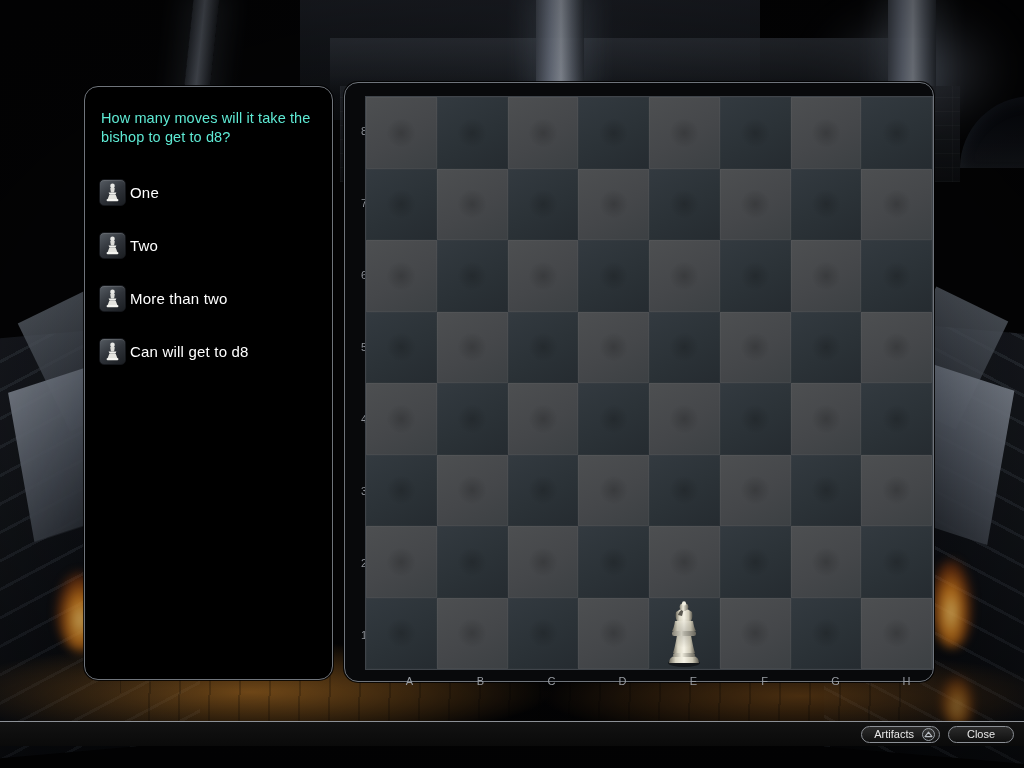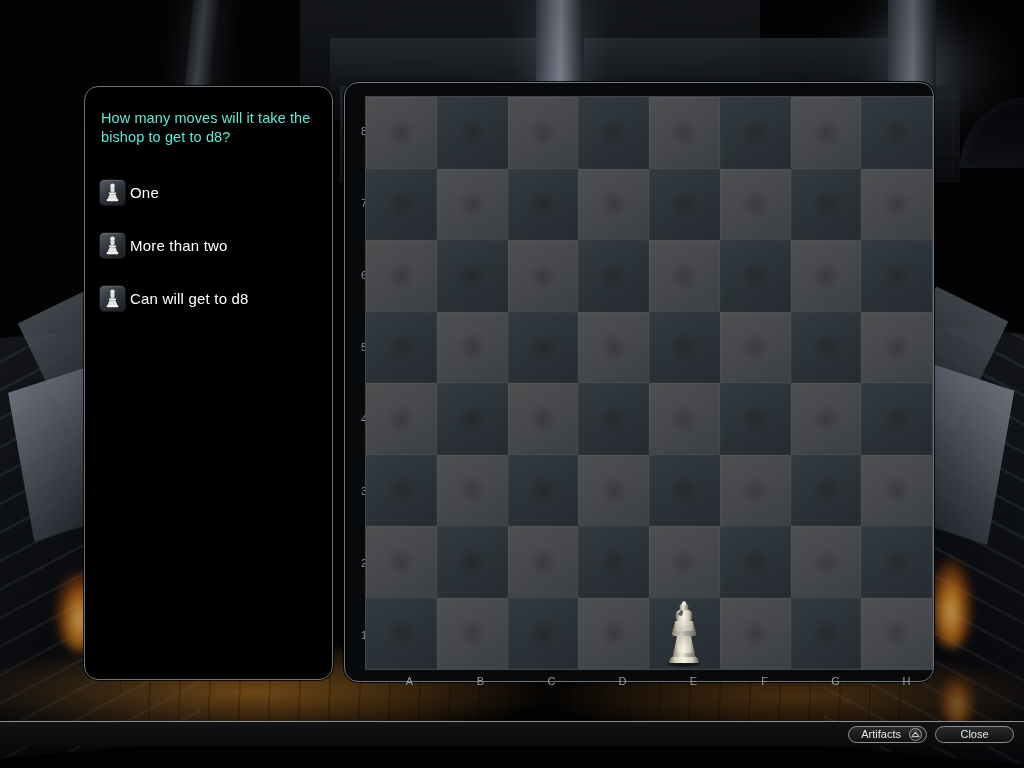--- a/index.html
+++ b/index.html
@@ -297,21 +297,21 @@
   #artifacts-group .lbl { color: #e8e8e8; font-size: 11px; }
   #artifacts-expand {
     width: 13px; height: 13px;
     border-radius: 50%;
     border: 1px solid #9aa0a6;
     background: linear-gradient(180deg,#3a3a3a,#171717);
     display: flex; align-items: center; justify-content: center;
     cursor: pointer;
   }
   #artifacts-expand svg { display: block; }
-  #close-btn { width: 79px; padding: 0; }
+  #close-btn { width: 66px; padding: 0; }
 </style>
 </head>
 <body>
 
 <div id="scene">
   <div class="bg-layer halo" id="halo-1"></div>
   <div class="bg-layer halo" id="halo-2"></div>
   <div class="bg-layer" id="bg-arcade"></div>
   <div class="bg-layer" id="bg-arch-band"></div>
   <div class="bg-layer pillar" id="pillar-1"></div>
@@ -345,20 +345,32 @@
         <ellipse cx="8.5" cy="3" rx="2.3" ry="2.4" fill="#e9e9e6"></ellipse>
         <path d="M6.2 5.2 Q8.5 3.6 10.8 5.2 L10.2 9 Q8.5 10.2 6.8 9 Z" fill="#dcdcd8"></path>
         <path d="M4.6 9.6 h7.8 l-1.1 2.2 h-5.6 Z" fill="#f2f2ee"></path>
         <path d="M5.2 11.9 h6.6 l1.5 4.2 h-9.6 Z" fill="#e4e4df"></path>
         <rect x="2.6" y="15.9" width="11.8" height="2.3" rx="1" fill="#f4f4f0"></rect>
       </svg>
     </span>
     <span class="answer-label">One</span>
   </div>
 
+  <div class="answer-row">
+    <span class="answer-icon">
+      <svg width="17" height="19" viewBox="0 0 17 19" aria-hidden="true">
+        <ellipse cx="8.5" cy="3" rx="2.3" ry="2.4" fill="#e9e9e6"></ellipse>
+        <path d="M6.2 5.2 Q8.5 3.6 10.8 5.2 L10.2 9 Q8.5 10.2 6.8 9 Z" fill="#dcdcd8"></path>
+        <path d="M4.6 9.6 h7.8 l-1.1 2.2 h-5.6 Z" fill="#f2f2ee"></path>
+        <path d="M5.2 11.9 h6.6 l1.5 4.2 h-9.6 Z" fill="#e4e4df"></path>
+        <rect x="2.6" y="15.9" width="11.8" height="2.3" rx="1" fill="#f4f4f0"></rect>
+      </svg>
+    </span>
+    <span class="answer-label">Two</span>
+  </div>
 
   <div class="answer-row">
     <span class="answer-icon">
       <svg width="17" height="19" viewBox="0 0 17 19" aria-hidden="true">
         <ellipse cx="8.5" cy="3" rx="2.3" ry="2.4" fill="#e9e9e6"></ellipse>
         <path d="M6.2 5.2 Q8.5 3.6 10.8 5.2 L10.2 9 Q8.5 10.2 6.8 9 Z" fill="#dcdcd8"></path>
         <path d="M4.6 9.6 h7.8 l-1.1 2.2 h-5.6 Z" fill="#f2f2ee"></path>
         <path d="M5.2 11.9 h6.6 l1.5 4.2 h-9.6 Z" fill="#e4e4df"></path>
         <rect x="2.6" y="15.9" width="11.8" height="2.3" rx="1" fill="#f4f4f0"></rect>
       </svg>

